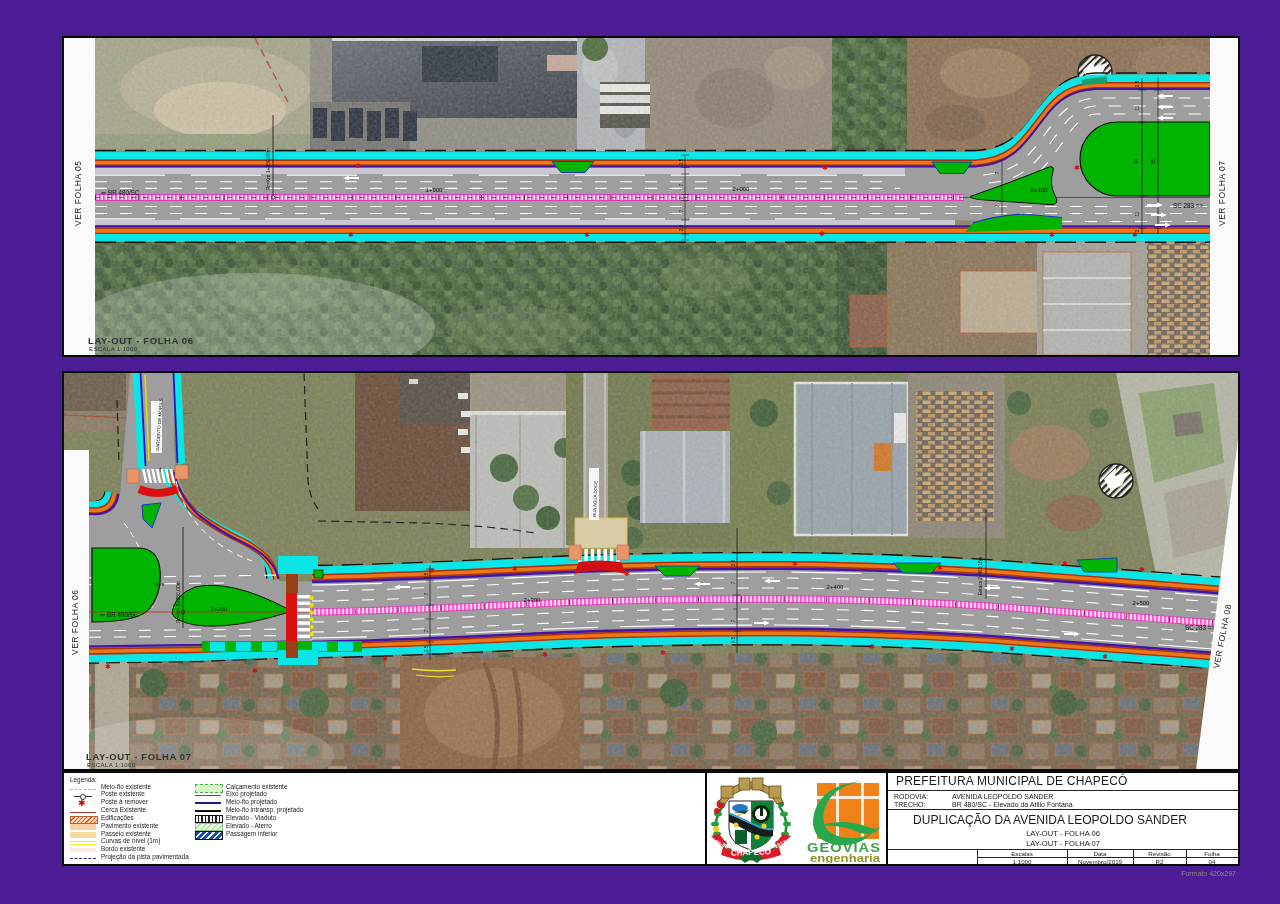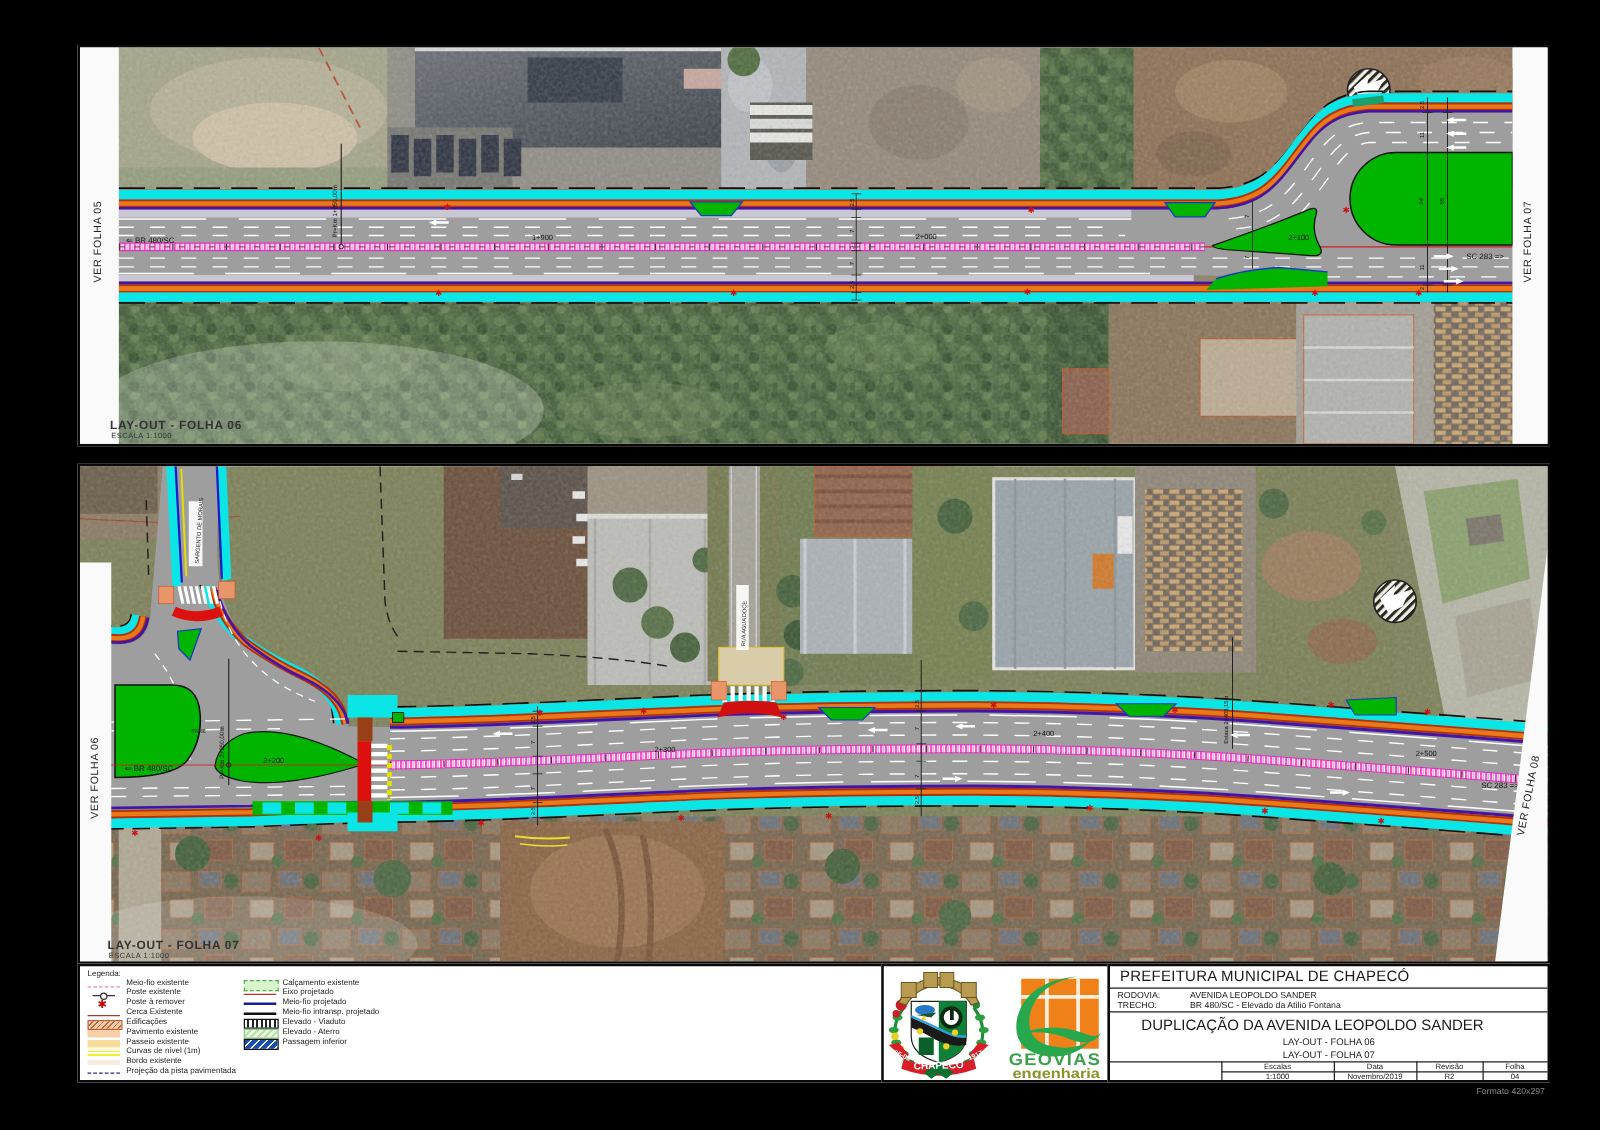--- a/index.html
+++ b/index.html
@@ -1,17 +1,17 @@
 <!DOCTYPE html>
 <html><head>
 <meta charset="utf-8">
 <style>
 html,body{margin:0;padding:0;background:#fff;width:1280px;height:904px;font-family:"Liberation Sans",sans-serif;}
 .abs{position:absolute;}
-#page{position:absolute;left:0;top:0;width:1280px;height:904px;background:#000000;overflow:hidden;}
+#page{position:absolute;left:0;top:0;width:1280px;height:904px;background:#4c1d95;overflow:hidden;}
 .vlab{position:absolute;white-space:nowrap;font-size:8.5px;color:#222;transform:rotate(-90deg);transform-origin:left top;letter-spacing:0.5px;}
 .panel{position:absolute;border:2px solid #0a0a0a;background:#fff;}
 .lg-t{position:absolute;font-size:6.4px;color:#1a1a1a;white-space:nowrap;}
 .lg-s{position:absolute;}
 .tt{position:absolute;color:#1a1a1a;white-space:nowrap;}
 </style>
 </head>
 <body>
 <div id="page">
 

